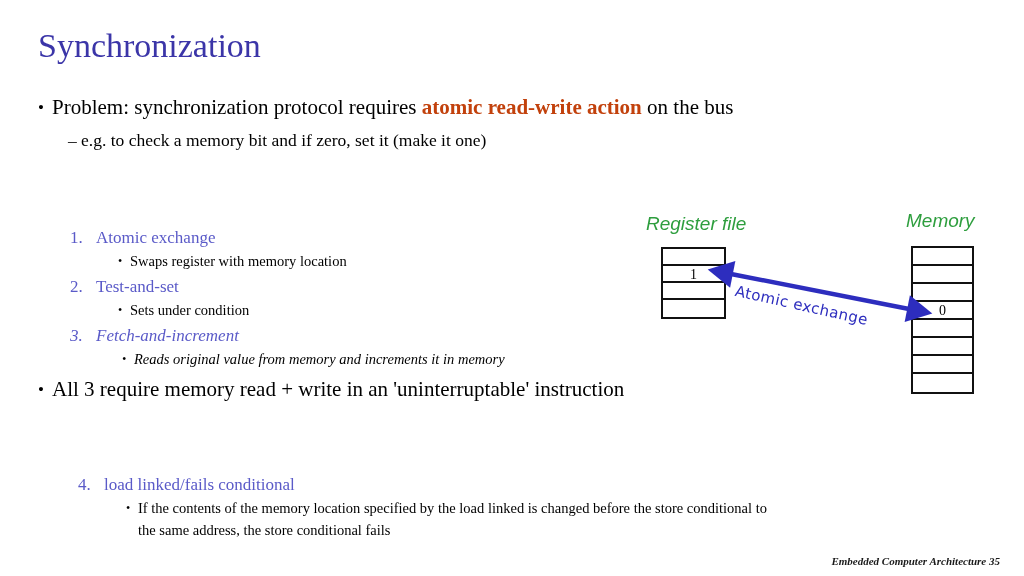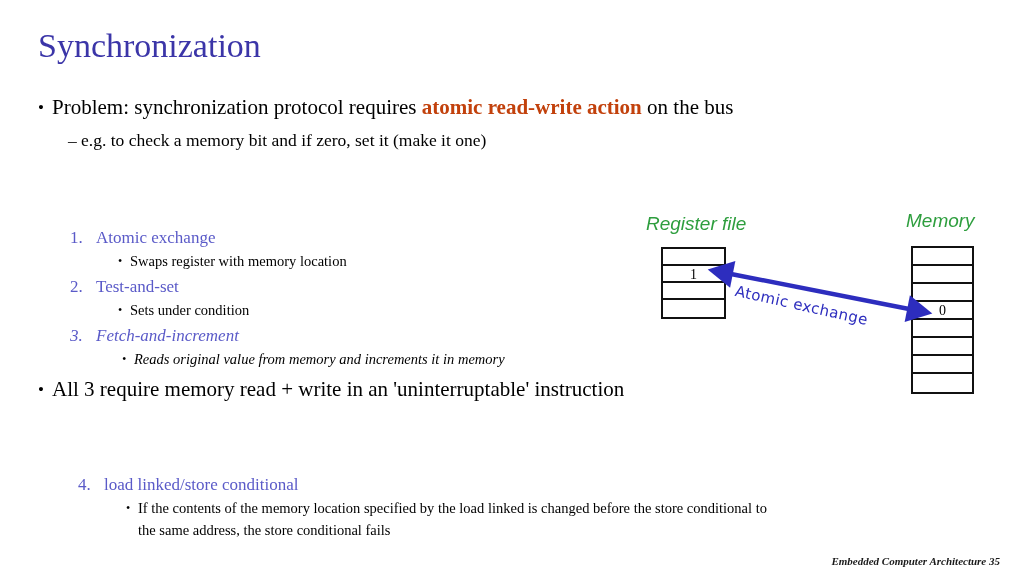--- a/index.html
+++ b/index.html
@@ -224,21 +224,21 @@
   <div class="sub-bullet" style="left:122px; top:348px;font-style:italic;">
     <span class="dot">•</span><span>Reads original value from memory and increments it in memory</span>
   </div>
 
   <div class="lvl1" style="left:38px; top:376px;">
     <span class="bullet">•</span><span>All 3 require memory read + write in an 'uninterruptable' instruction</span>
   </div>
 
 
   <div class="num-item" style="left:78px; top:474px;">
-    <span class="num">4.</span><span>load linked/store conditional</span>
+    <span class="num">4.</span><span>load linked/fails conditional</span>
   </div>
   <div class="sub-bullet" style="left:126px; top:497px;">
     <span class="dot">•</span><span>If the contents of the memory location specified by the load linked is changed before the store conditional to</span>
     <span class="line2">the same address, the store conditional fails</span>
   </div>
 
   <div id="diagram">
 
     <div class="diag-label" style="left:16px; top:8px;">Register file</div>
     <div class="diag-label" style="left:276px; top:5px;">Memory</div>

